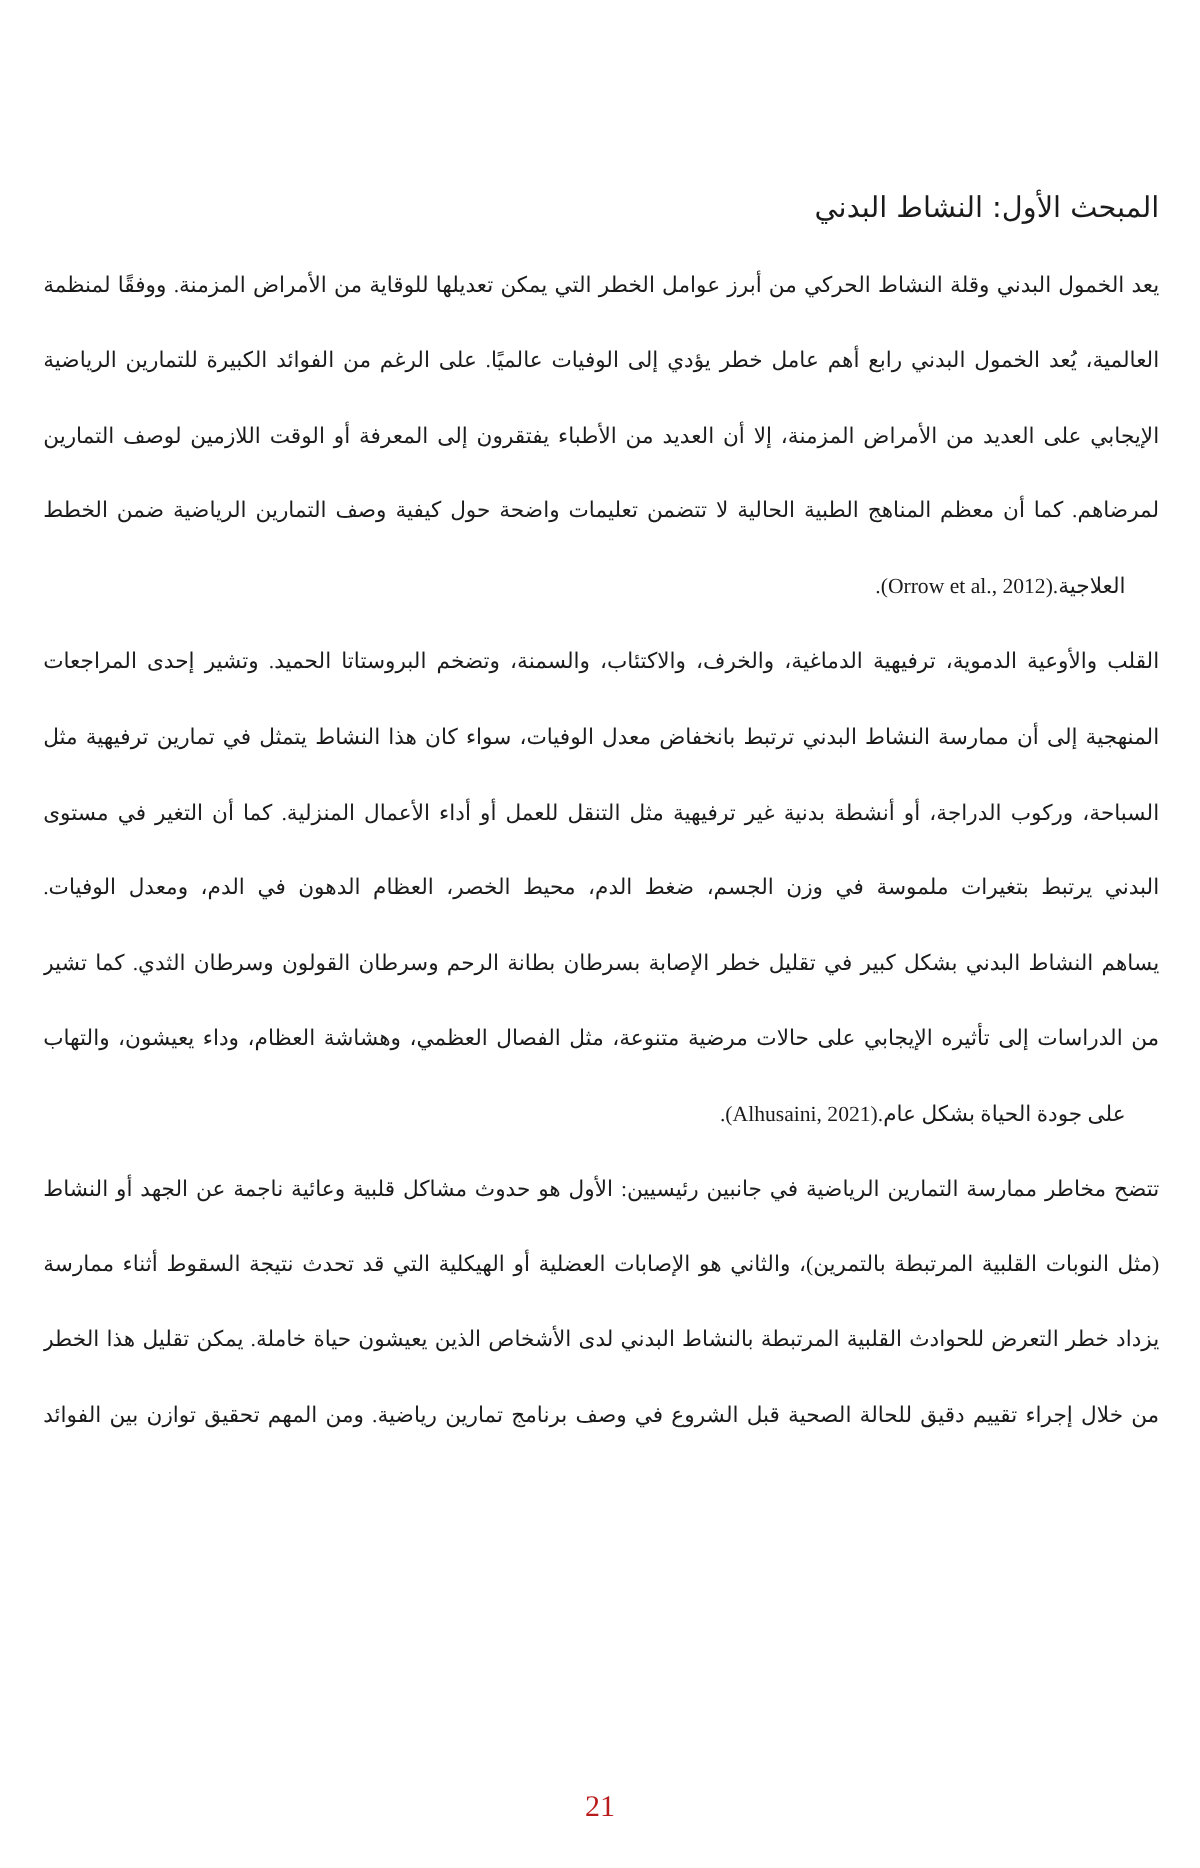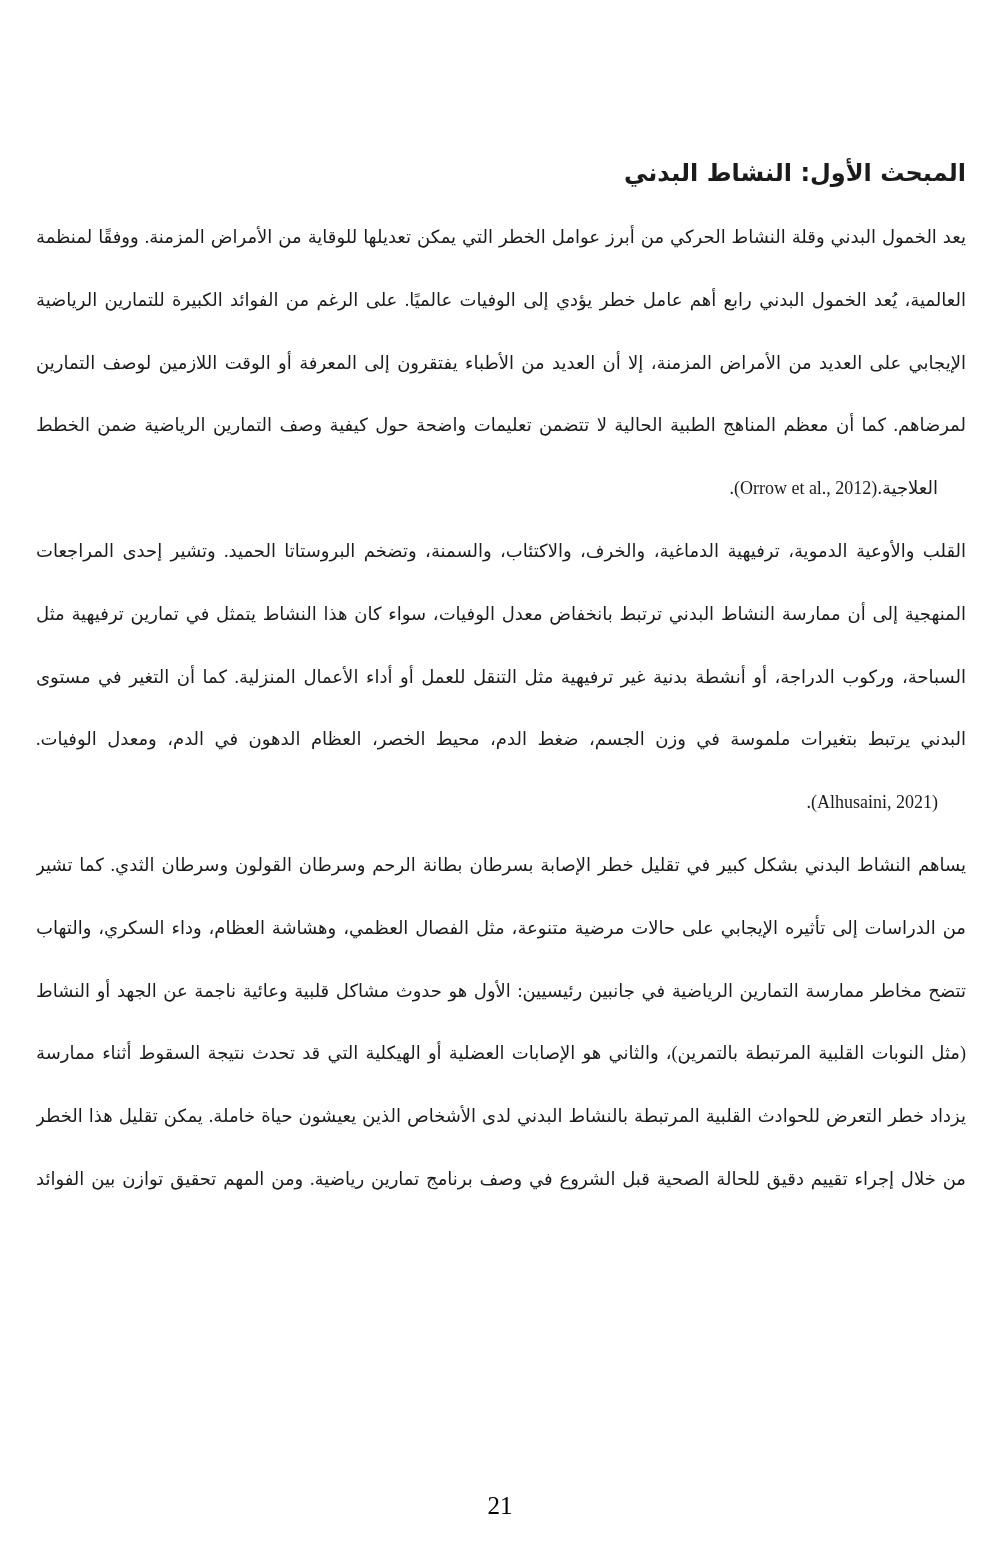--- a/index.html
+++ b/index.html
@@ -26,21 +26,21 @@
     top: 0;
     left: 36px;
     right: 34px;
     direction: rtl;
   }
   .doc-title {
     margin-top: 140px;
     height: 66px;
     line-height: 66px;
     font-size: 24px;
-    font-weight: bold;
+    font-weight: normal;
     text-align: right;
     font-family: "DejaVu Sans", sans-serif;
   }
   .para { margin: 0; }
   .line {
     height: 62.8px;
     line-height: 62.8px;
     font-size: 18px;
     overflow: hidden;
     text-align: justify;
@@ -55,21 +55,21 @@
     padding-right: 28px;
   }
   .page-number {
     position: absolute;
     top: 1492px;
     left: 0;
     width: 100%;
     text-align: center;
     font-size: 25px;
     font-family: "Liberation Serif", "DejaVu Sans", serif;
-    color: #000000;
+    color: #b91c1c;
   }
 </style>
 </head>
 <body>
 
 <div class="page">
   <div class="content">
     <div class="doc-title">المبحث الأول: النشاط البدني</div>
     <div>
         <div class="para">
@@ -77,25 +77,25 @@
           <div class="line">العالمية، يُعد الخمول البدني رابع أهم عامل خطر يؤدي إلى الوفيات عالميًا. على الرغم من الفوائد الكبيرة للتمارين الرياضية وتأثيرها</div>
           <div class="line">الإيجابي على العديد من الأمراض المزمنة، إلا أن العديد من الأطباء يفتقرون إلى المعرفة أو الوقت اللازمين لوصف التمارين الرياضية</div>
           <div class="line">لمرضاهم. كما أن معظم المناهج الطبية الحالية لا تتضمن تعليمات واضحة حول كيفية وصف التمارين الرياضية ضمن الخطط</div>
           <div class="line end">العلاجية.⁦(Orrow et al., 2012)⁩.</div>
         </div>
         <div class="para">
           <div class="line">القلب والأوعية الدموية، ترفيهية الدماغية، والخرف، والاكتئاب، والسمنة، وتضخم البروستاتا الحميد. وتشير إحدى المراجعات</div>
           <div class="line">المنهجية إلى أن ممارسة النشاط البدني ترتبط بانخفاض معدل الوفيات، سواء كان هذا النشاط يتمثل في تمارين ترفيهية مثل الجري،</div>
           <div class="line">السباحة، وركوب الدراجة، أو أنشطة بدنية غير ترفيهية مثل التنقل للعمل أو أداء الأعمال المنزلية. كما أن التغير في مستوى النشاط</div>
           <div class="line">البدني يرتبط بتغيرات ملموسة في وزن الجسم، ضغط الدم، محيط الخصر، العظام الدهون في الدم، ومعدل الوفيات.</div>
-          <div class="line end">⁦(Alhusaini, 2021)⁩.</div>
         </div>
         <div class="para">
           <div class="line">يساهم النشاط البدني بشكل كبير في تقليل خطر الإصابة بسرطان بطانة الرحم وسرطان القولون وسرطان الثدي. كما تشير العديد</div>
-          <div class="line">من الدراسات إلى تأثيره الإيجابي على حالات مرضية متنوعة، مثل الفصال العظمي، وهشاشة العظام، وداء السكري، والتهاب</div>
+          <div class="line">من الدراسات إلى تأثيره الإيجابي على حالات مرضية متنوعة، مثل الفصال العظمي، وهشاشة العظام، وداء يعيشون، والتهاب</div>
+          <div class="line end">على جودة الحياة بشكل عام.⁦(Alhusaini, 2021)⁩.</div>
         </div>
         <div class="para">
           <div class="line">تتضح مخاطر ممارسة التمارين الرياضية في جانبين رئيسيين: الأول هو حدوث مشاكل قلبية وعائية ناجمة عن الجهد أو النشاط البدني</div>
           <div class="line">(مثل النوبات القلبية المرتبطة بالتمرين)، والثاني هو الإصابات العضلية أو الهيكلية التي قد تحدث نتيجة السقوط أثناء ممارسة التمارين.</div>
           <div class="line">يزداد خطر التعرض للحوادث القلبية المرتبطة بالنشاط البدني لدى الأشخاص الذين يعيشون حياة خاملة. يمكن تقليل هذا الخطر</div>
           <div class="line">من خلال إجراء تقييم دقيق للحالة الصحية قبل الشروع في وصف برنامج تمارين رياضية. ومن المهم تحقيق توازن بين الفوائد الكبيرة</div>
         </div>
       </div>
   </div>
   <div class="page-number">21</div>

